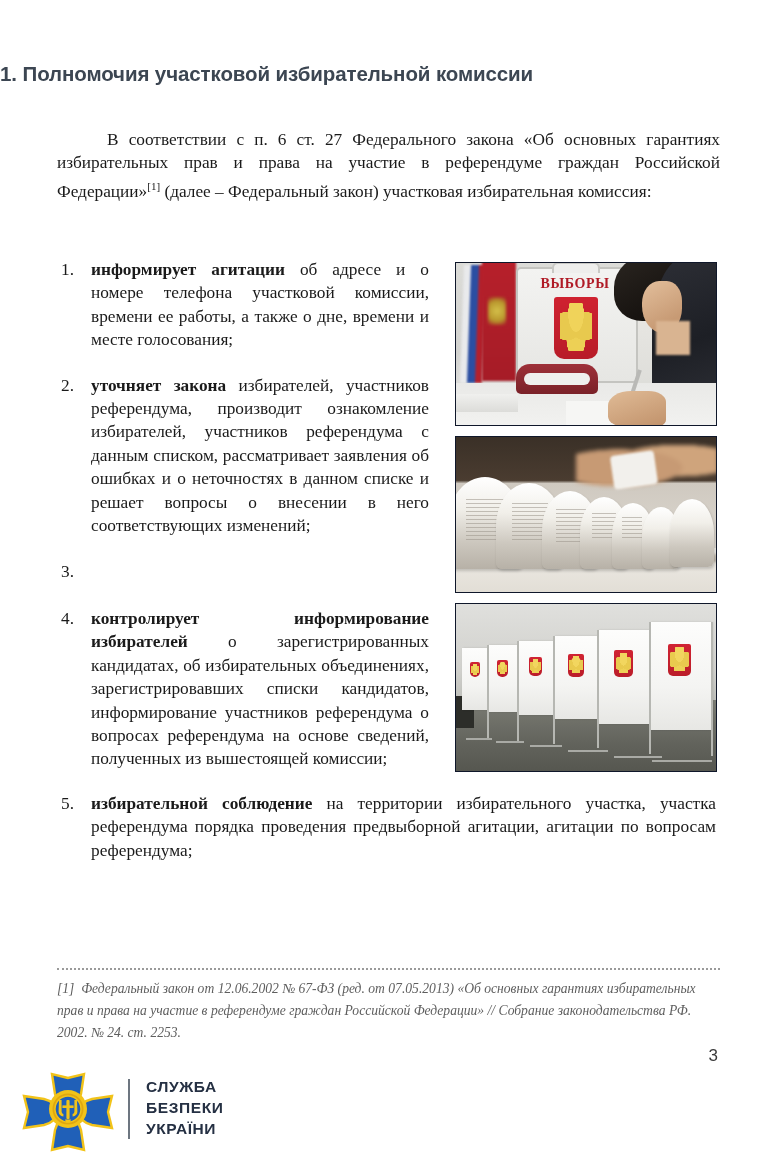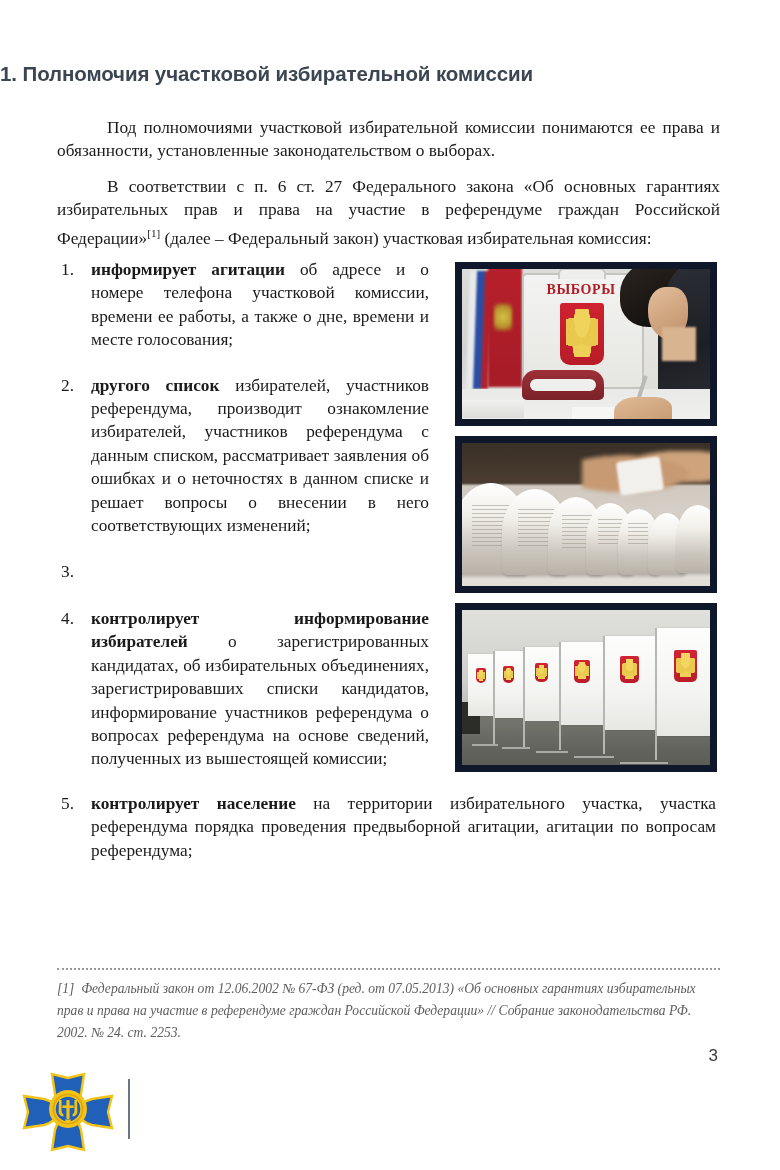--- a/index.html
+++ b/index.html
@@ -64,21 +64,21 @@
   .li b{font-weight:bold;}
   .li.gap1{margin-bottom:22px;}
   .li.gap2{margin-bottom:23px;}
   .li.gap3{margin-bottom:23px;}
   .li.gap4{margin-bottom:21px;}
 
   
   .photos{position:absolute;left:455px;top:262px;width:262px;}
   .photo{
     position:relative;
-    border:7px solid #0f172a;
+    border:1px solid #0f172a;
     box-sizing:border-box;
     overflow:hidden;
     margin-bottom:10px;
     background:#fdba74;
   }
   #photo1{height:164px;}
   #photo2{height:157px;}
   #photo3{height:169px;}
 
   
@@ -211,48 +211,47 @@
   }
 </style>
 </head>
 <body>
 
 <div class="page">
 
   <div class="title">1. Полномочия участковой избирательной комиссии</div>
 
   <div class="content">
-    <p class="body">Под полномочиями участковой избирательной комиссии понимаются ее права и обязанности, установленные законодательством о выборах.</p>
     <p class="body second"><span>В соответствии с п. 6 ст. 27 Федерального закона «Об основных гарантиях избирательных прав и права на участие в референдуме граждан Российской Федерации»</span><sup class="fn">[1]</sup><span> (далее – Федеральный закон) участковая избирательная комиссия:</span></p>
   </div>
 
   <div class="list">
 
     <div class="li narrow gap1">
       <div class="num">1.</div>
       <div class="txt"><b>информирует агитации</b><span> об адресе и о номере телефона участковой комиссии, времени ее работы, а также о дне, времени и месте голосования;</span></div>
     </div>
 
     <div class="li narrow gap2">
       <div class="num">2.</div>
-      <div class="txt"><b>другого список</b><span> избирателей, участников референдума, производит ознакомление избирателей, участников референдума с данным списком, рассматривает заявления об ошибках и о неточностях в данном списке и решает вопросы о внесении в него соответствующих изменений;</span></div>
+      <div class="txt"><b>уточняет закона</b><span> избирателей, участников референдума, производит ознакомление избирателей, участников референдума с данным списком, рассматривает заявления об ошибках и о неточностях в данном списке и решает вопросы о внесении в него соответствующих изменений;</span></div>
     </div>
 
     <div class="li narrow gap3">
       <div class="num">3.</div>
     </div>
 
     <div class="li narrow gap4">
       <div class="num">4.</div>
       <div class="txt"><b>контролирует информирование избирателей</b><span> о зарегистрированных кандидатах, об избирательных объединениях, зарегистрировавших списки кандидатов, информирование участников референдума о вопросах референдума на основе сведений, полученных из вышестоящей комиссии;</span></div>
     </div>
 
     <div class="li wide">
       <div class="num">5.</div>
-      <div class="txt"><b>контролирует население</b><span> на территории избирательного участка, участка референдума порядка проведения предвыборной агитации, агитации по вопросам референдума;</span></div>
+      <div class="txt"><b>избирательной соблюдение</b><span> на территории избирательного участка, участка референдума порядка проведения предвыборной агитации, агитации по вопросам референдума;</span></div>
     </div>
 
   </div>
 
   <div class="photos">
 
     <div class="photo" id="photo1">
       <div class="p1-bg"></div>
       <div class="p1-flag-ru"></div>
       <div class="p1-flag-red"></div>
@@ -367,15 +366,20 @@
         <g fill="#f2c319">
           <rect x="44.4" y="28" width="3.2" height="19" rx="1"></rect>
           <path d="M37 28 L39.6 28 L39.6 39.5 Q39.6 41.6 41.4 42 L41.4 44.4 Q36.6 43.6 36.6 39.4 Z"></path>
           <path d="M55 28 L52.4 28 L52.4 39.5 Q52.4 41.6 50.6 42 L50.6 44.4 Q55.4 43.6 55.4 39.4 Z"></path>
           <rect x="40.4" y="33.4" width="11.2" height="2.6"></rect>
           <path d="M43 47.4 L49 47.4 L48 50.4 L44 50.4 Z"></path>
         </g>
       </svg>
     </div>
     <div class="logo-div"></div>
+    <div class="logo-text">
+      <div>СЛУЖБА</div>
+      <div>БЕЗПЕКИ</div>
+      <div>УКРАЇНИ</div>
+    </div>
   </div>
 
 </div>
 
 </body></html>

